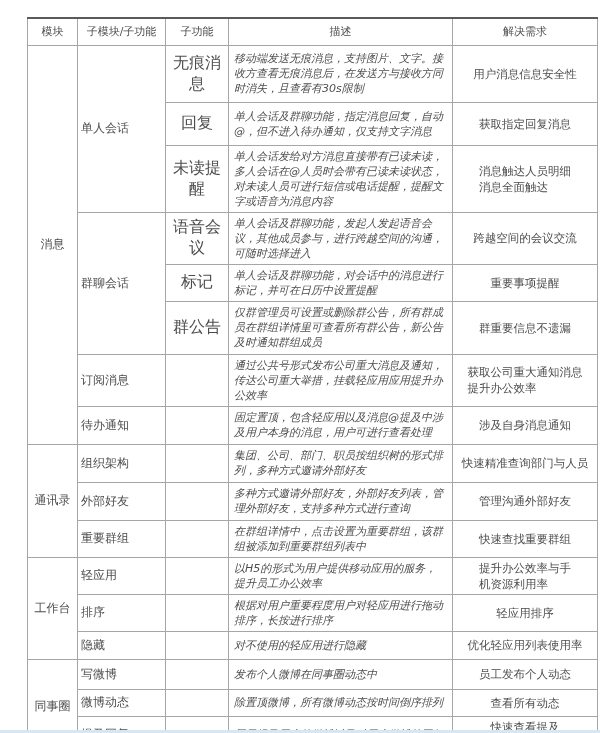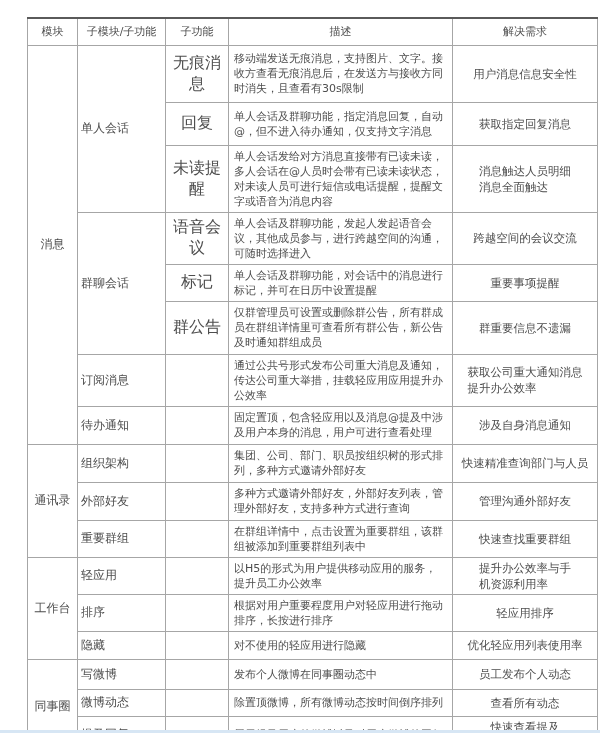--- a/index.html
+++ b/index.html
@@ -32,20 +32,21 @@
     color:#4d4d4d;
   }
   td.module{font-size:12px;text-align:center;}
   td.sub{font-size:12px;text-align:left;}
   td.feat{font-size:16px;text-align:center;}
   td.desc{
     font-size:11px;
     line-height:15px;
     text-align:left;
     padding:3px 5px;
+    font-style:italic;
   }
   td.need{
     font-size:11.5px;
     line-height:16px;
     text-align:center;
     text-decoration:underline;
   }
   .need-inner{
     display:inline-block;
     text-align:left;

